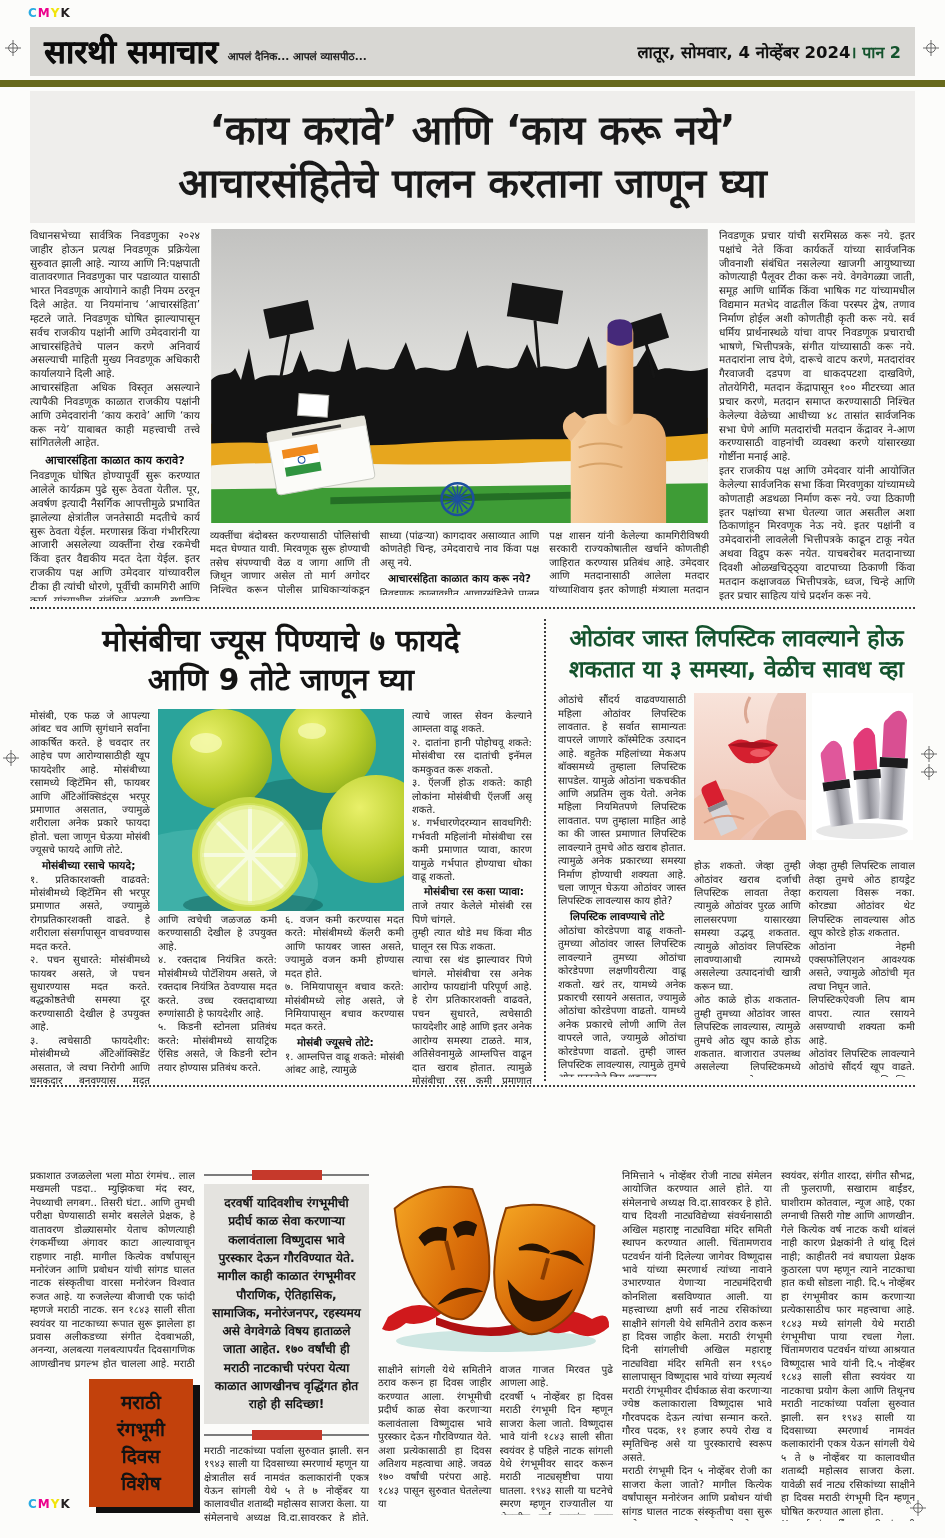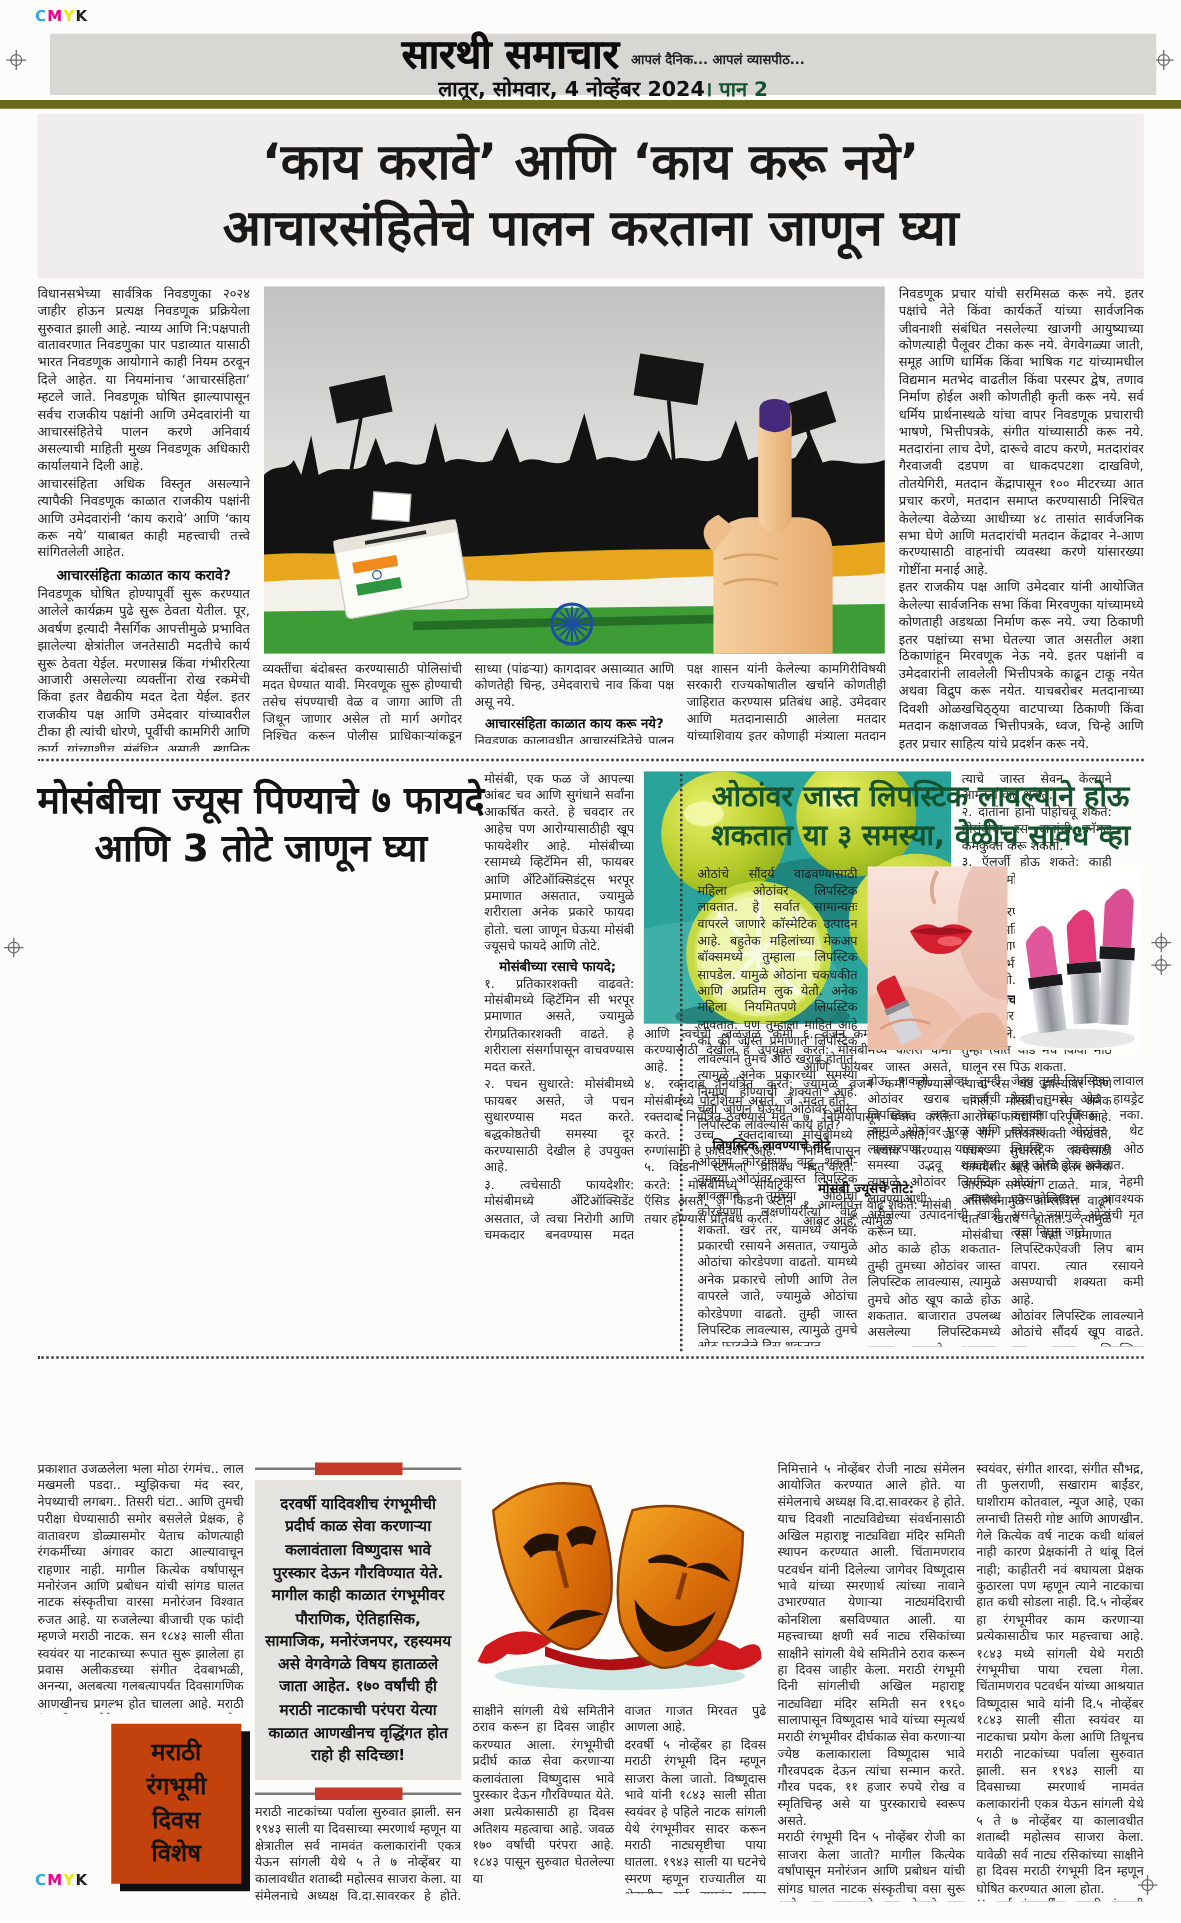--- a/index.html
+++ b/index.html
@@ -5,22 +5,22 @@
   html,body { margin:0; padding:0; background:#ffffff; }
   #page { position:relative; width:945px; height:1538px; background:#fcfcfa;
           font-family:"DejaVu Sans", sans-serif; overflow:hidden; }
 
   
   .cmyk { position:absolute; font-size:12px; font-weight:bold; letter-spacing:1px; }
   .cmyk .c{color:#29abe2}.cmyk .m{color:#ec008c}.cmyk .y{color:#f1e40c}.cmyk .k{color:#231f20}
   .crop { position:absolute; width:16px; height:16px; }
 
   
-  .masthead { position:absolute; top:27px; left:40px; width:885px; height:49px; background:#d8d7d3;
-              display:flex; align-items:center; justify-content:space-between; padding:0 14px; box-sizing:border-box;flex-direction:column; }
+  .masthead { position:absolute; top:27px; left:30px; width:885px; height:49px; background:#d8d7d3;
+              display:flex; align-items:center; justify-content:space-between; padding:0 14px; box-sizing:border-box; }
   .m-left { display:flex; align-items:flex-end; gap:10px; }
   .m-title { font-size:32px; font-weight:800; color:#0b0b0b; line-height:1; text-shadow:.6px 0 #0b0b0b; }
   .m-tagline { font-size:10.5px; font-weight:bold; color:#222; padding-bottom:5px; }
   .m-right { display:flex; align-items:center; }
   .m-date { font-size:16.5px; font-weight:bold; color:#101010; }
   .m-page { font-size:16px; font-weight:bold; color:#14532d; }
   .olive { position:absolute; top:80px; left:0; width:945px; height:7px; background:#67691c; }
 
   
   .band { position:absolute; left:30px; width:885px; background:#efeeec;
@@ -44,21 +44,21 @@
   #a1-img   { width:499px; height:294px; }
   #a1-caprow{ display:flex; gap:10px; height:66px; overflow:hidden; }
   #a1-caprow > div { flex:1; overflow:hidden; }
   #a1-right { width:196px; height:372px; }
 
   .dothr { position:absolute; left:30px; width:885px; border-top:2px dotted #3c3c3c; }
   #hr1 { top:607px; } #hr2 { top:1085px; }
 
   
   #midsec { position:absolute; top:613px; left:30px; width:885px; height:468px; display:flex; }
-  #juice { width:502px; display:flex; flex-direction:row; }
+  #juice { width:502px; display:flex; flex-direction:column; }
   .jhl { text-align:center; font-size:30px; font-weight:bold; color:#141414; line-height:1.3; white-space:nowrap; }
   #juice-hl { padding:8px 0 6px; }
   #juice-body { display:flex; gap:8px; height:378px; margin-top:4px; }
   #j-col1 { width:120px; height:378px; }
   #j-mid  { width:246px; display:flex; flex-direction:column; gap:2px; }
   #j-img  { width:246px; height:202px; }
   #j-caprow { display:flex; gap:8px; height:166px; overflow:hidden; }
   #j-caprow > div { flex:1; overflow:hidden; }
   #j-col4 { width:120px; height:378px; }
   #vdiv { border-left:2px dotted #3c3c3c; margin:6px 12px 0 12px; }
@@ -250,21 +250,21 @@
     </div>
   </div>
 
   <div class="dothr" id="hr1"></div>
 
   <div id="midsec">
 
     <div id="juice">
       <div id="juice-hl">
         <div class="jhl">मोसंबीचा ज्यूस पिण्याचे ७ फायदे</div>
-        <div class="jhl">आणि 3 तोटे जाणून घ्या</div>
+        <div class="jhl">आणि 9 तोटे जाणून घ्या</div>
       </div>
       <div id="juice-body">
         <div id="j-col1" class="colbox">
           <div class="txt txt-sm">मोसंबी, एक फळ जे आपल्या आंबट चव आणि सुगंधाने सर्वांना आकर्षित करते. हे चवदार तर आहेच पण आरोग्यासाठीही खूप फायदेशीर आहे. मोसंबीच्या रसामध्ये व्हिटॅमिन सी, फायबर आणि अँटिऑक्सिडंट्स भरपूर प्रमाणात असतात, ज्यामुळे शरीराला अनेक प्रकारे फायदा होतो. चला जाणून घेऊया मोसंबी ज्यूसचे फायदे आणि तोटे.</div>
           <div class="subl">मोसंबीच्या रसाचे फायदे;</div>
           <div class="txt txt-sm">१. प्रतिकारशक्ती वाढवते: मोसंबीमध्ये व्हिटॅमिन सी भरपूर प्रमाणात असते, ज्यामुळे रोगप्रतिकारशक्ती वाढते. हे शरीराला संसर्गापासून वाचवण्यास मदत करते.
 २. पचन सुधारते: मोसंबीमध्ये फायबर असते, जे पचन सुधारण्यास मदत करते. बद्धकोष्ठतेची समस्या दूर करण्यासाठी देखील हे उपयुक्त आहे.
 ३. त्वचेसाठी फायदेशीर: मोसंबीमध्ये अँटिऑक्सिडेंट असतात, जे त्वचा निरोगी आणि चमकदार बनवण्यास मदत करतात. मुरुम, डाग</div>
         </div>
         <div id="j-mid">

